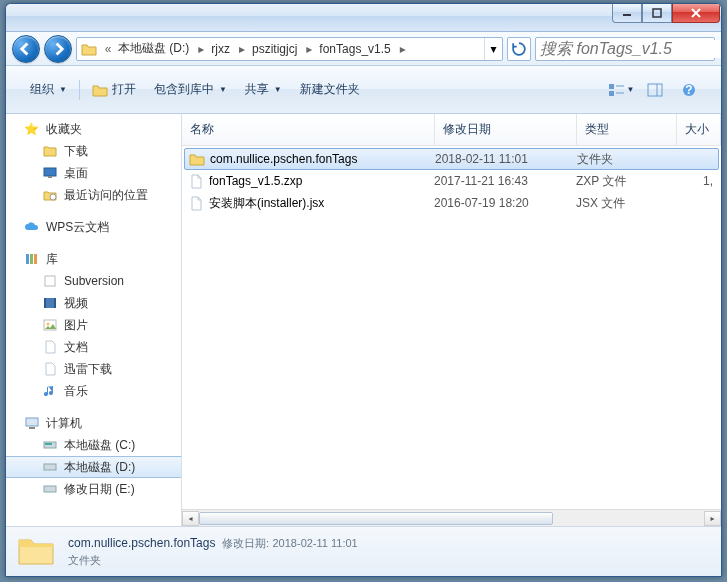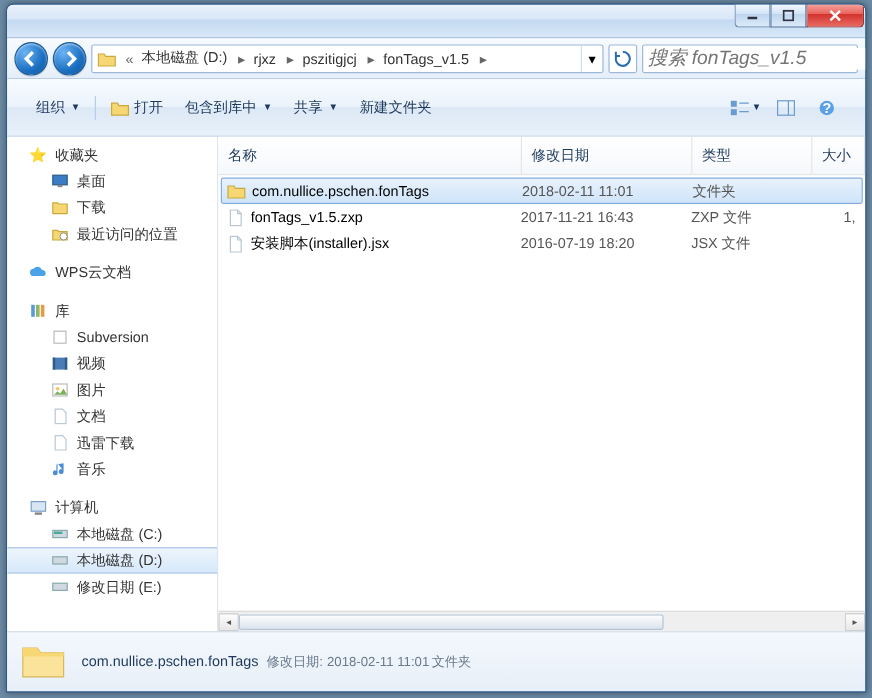--- a/index.html
+++ b/index.html
@@ -51,21 +51,21 @@
 .row .rname{width:246px;display:flex;align-items:center;gap:5px;}
 .row .rdate{width:142px;color:#555;}
 .row .rtype{width:100px;color:#555;}
 .row .rsize{flex:1;color:#555;text-align:right;padding-right:8px;}
 .hscroll{height:17px;background:#f0f0f0;border-top:1px solid #dcdcdc;display:flex;align-items:center;}
 .hsc-arrow{width:17px;height:15px;background:linear-gradient(#fdfdfd,#e7e7e7);border:1px solid #cfcfcf;display:flex;align-items:center;justify-content:center;font-size:8px;color:#555;}
 .hsc-track{flex:1;height:15px;background:#efefef;position:relative;}
 .hsc-thumb{position:absolute;left:0;width:70%;height:13px;top:1px;background:linear-gradient(#fdfdfd,#d9e2ec);border:1px solid #b3c4d6;border-radius:2px;}
 .details{height:50px;background:linear-gradient(to bottom,#f4f8fd,#e7eff8);border-top:1px solid #cdd9e6;display:flex;align-items:center;padding:4px 10px;gap:12px;}
 .details .big-ico{width:40px;height:40px;}
-.details .dinfo{display:flex;flex-direction:row;gap:2px;}
+.details .dinfo{display:flex;flex-direction:column;gap:2px;}
 .details .dname{color:#1e395b;font-size:12px;}
 .details .dmeta{color:#6a7a8a;font-size:11px;}
 
 .svg-folder{fill:#f7d774;stroke:#caa93e;}
 .svg-file{fill:#fff;stroke:#bac7d4;}
 </style>
 </head>
 <body>
 
 <div class="window">
@@ -190,34 +190,34 @@
   <div class="body">
     <div class="sidebar">
 
       <div class="sgroup">
         <div class="sitem sgroup-h">
             <span class="ico">⭐</span>
             <span>收藏夹</span>
           </div>
         <div class="sitem lvl2">
             <span class="ico">
+              <svg width="14" height="14">
+                <path class="svg-folder" d="M1 3 h4 l1 1 h7 v8 h-12 z"></path>
+              </svg>
+            </span>
+            <span>下载</span>
+          </div>
+        <div class="sitem lvl2">
+            <span class="ico">
               <svg width="14" height="12">
                 <rect x="1" y="1" width="12" height="8" fill="#3b7dc5" stroke="#285a90"></rect>
                 <rect x="5" y="9" width="4" height="2" fill="#888"></rect>
               </svg>
             </span>
             <span>桌面</span>
-          </div>
-        <div class="sitem lvl2">
-            <span class="ico">
-              <svg width="14" height="14">
-                <path class="svg-folder" d="M1 3 h4 l1 1 h7 v8 h-12 z"></path>
-              </svg>
-            </span>
-            <span>下载</span>
           </div>
         <div class="sitem lvl2">
             <span class="ico">
               <svg width="14" height="12">
                 <path class="svg-folder" d="M1 3 h4 l1 1 h7 v7 h-12 z"></path>
                 <circle cx="10" cy="8" r="3" fill="#fff" stroke="#888" stroke-width=".8"></circle>
               </svg>
             </span>
             <span>最近访问的位置</span>
           </div>

